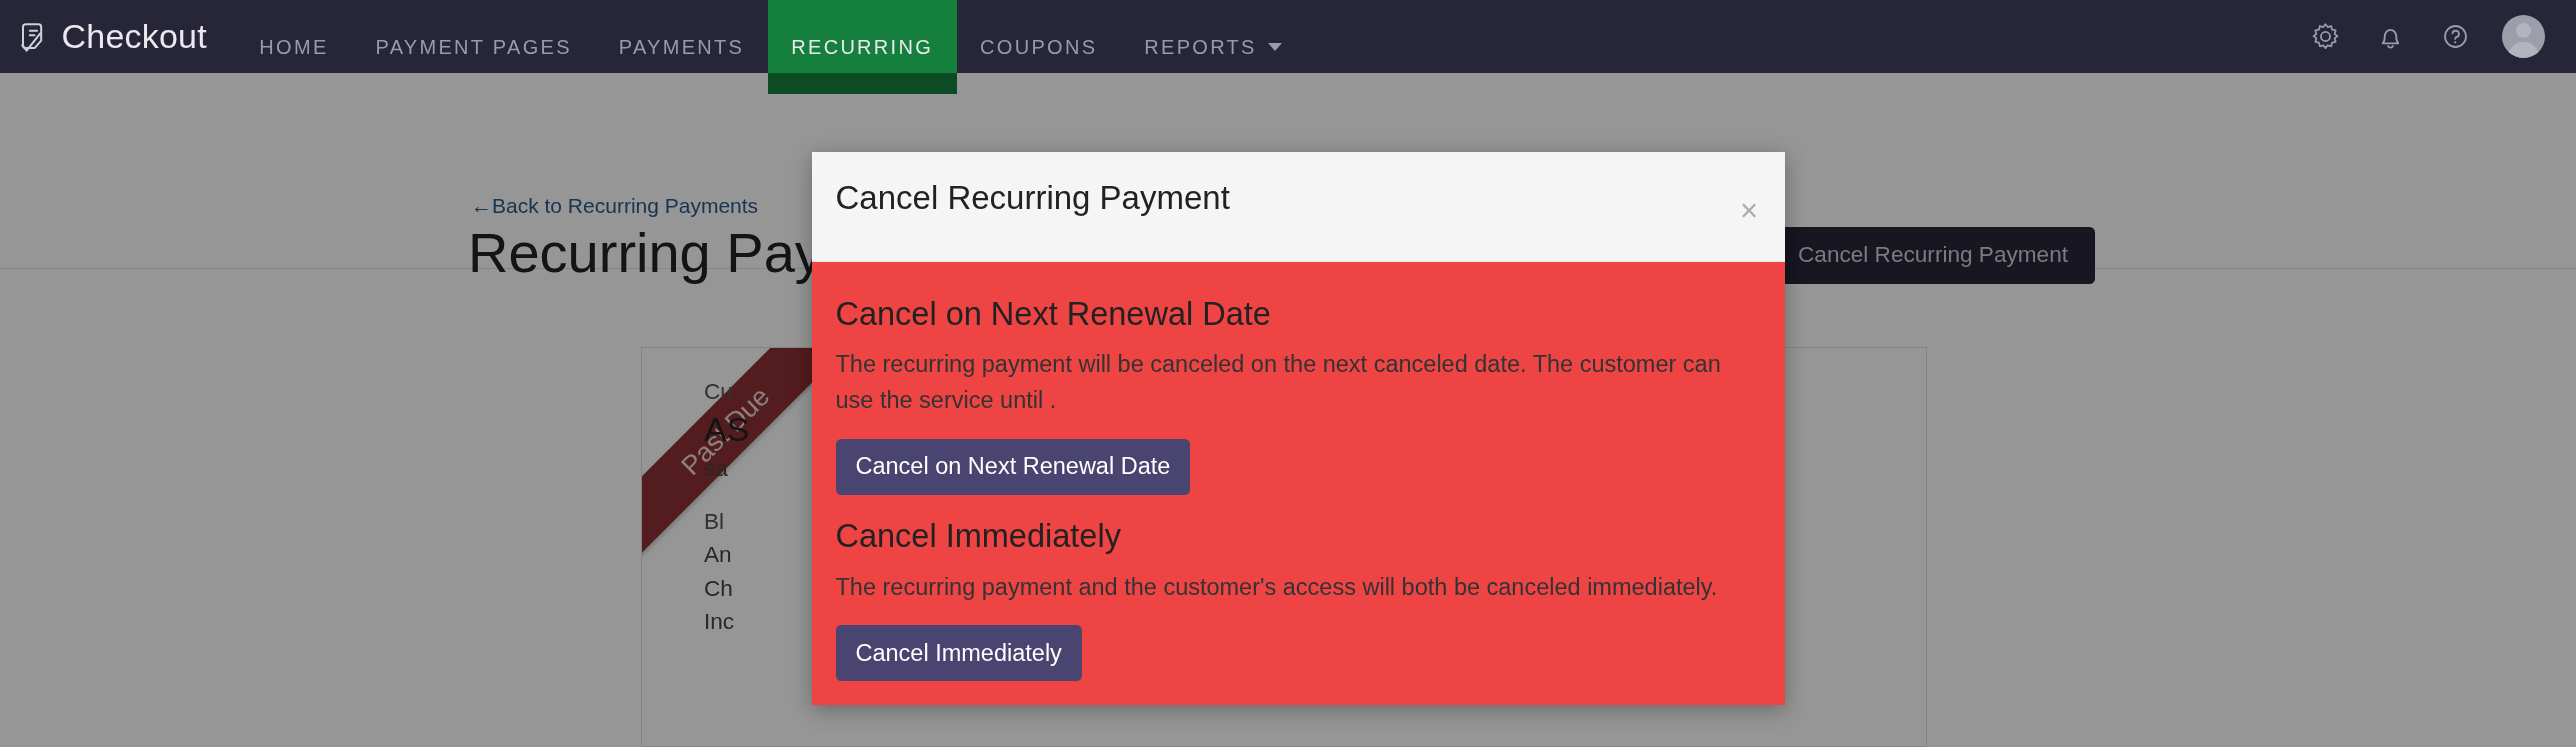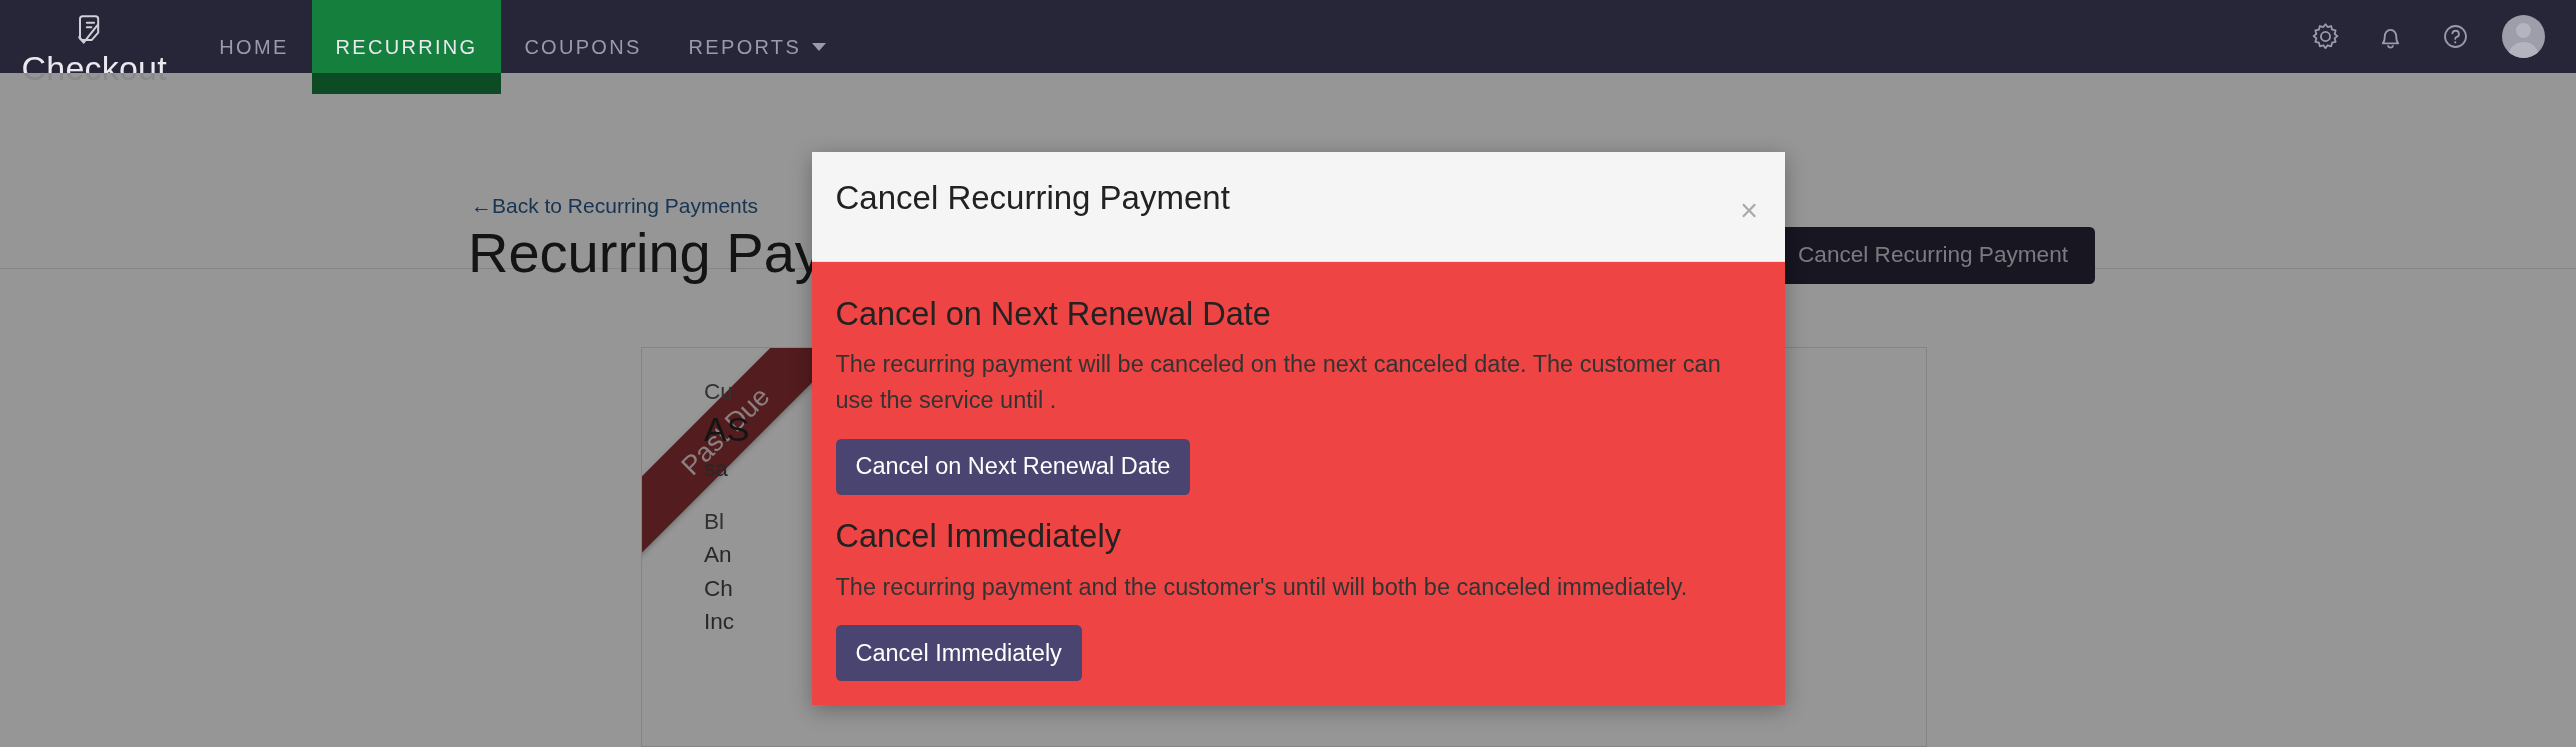--- a/index.html
+++ b/index.html
@@ -9,21 +9,21 @@
     font-family: "Liberation Sans", sans-serif;
     background: #ffffff;
   }
 
   
   .navbar{
     position:absolute; top:0; left:0; width:2576px; height:73px;
     background:#272639; display:flex; align-items:center;
     z-index:5;
   }
-  .brand{ display:flex; align-items:center; padding-left:12.6px; padding-right:29px; height:56px;flex-direction:column; }
+  .brand{ display:flex; align-items:center; padding-left:12.6px; padding-right:29px; height:56px; }
   .brand-icon{ width:40px; height:40px; display:block; }
   .brand-name{
     font-size:34px; color:#e9e9ef; font-weight:400;
     letter-spacing:0.2px; margin-left:9px; white-space:nowrap;
   }
   .nav-links{ display:flex; align-items:stretch; height:73px; }
   .nav-link{
     display:flex; align-items:center; padding:0 23.5px; height:94px;
     color:#9a9aab; font-size:20px; letter-spacing:2.3px;
     text-transform:uppercase; white-space:nowrap; text-decoration:none;
@@ -122,20 +122,22 @@
         <path d="M18.5 15 h8"></path>
         <path d="M18.5 20 h5"></path>
         <path d="M10 31 l5 6 l15 -19"></path>
       </svg>
     </span>
     <span class="brand-name">Checkout</span>
   </div>
 
   <div class="nav-links">
     <a class="nav-link">Home</a>
+    <a class="nav-link">Payment Pages</a>
+    <a class="nav-link">Payments</a>
     <a class="nav-link active">Recurring</a>
     <a class="nav-link">Coupons</a>
     <a class="nav-link">
       <span>Reports</span>
       <span class="caret"></span>
     </a>
   </div>
 
   <div class="nav-right">
     <span class="nav-ico">
@@ -202,19 +204,19 @@
     <div>
       <div class="sec-title">Cancel on Next Renewal Date</div>
       <div class="sec-desc">The recurring payment will be canceled on the next canceled date. The customer can use the service until .</div>
       <button class="sec-btn">Cancel on Next Renewal Date</button>
     </div>
 
     <div class="sec-gap"></div>
 
     <div>
       <div class="sec-title">Cancel Immediately</div>
-      <div class="sec-desc">The recurring payment and the customer's until will both be canceled immediately.</div>
+      <div class="sec-desc">The recurring payment and the customer's access will both be canceled immediately.</div>
       <button class="sec-btn">Cancel Immediately</button>
     </div>
 
   </div>
 </div>
 
 
 </body></html>

